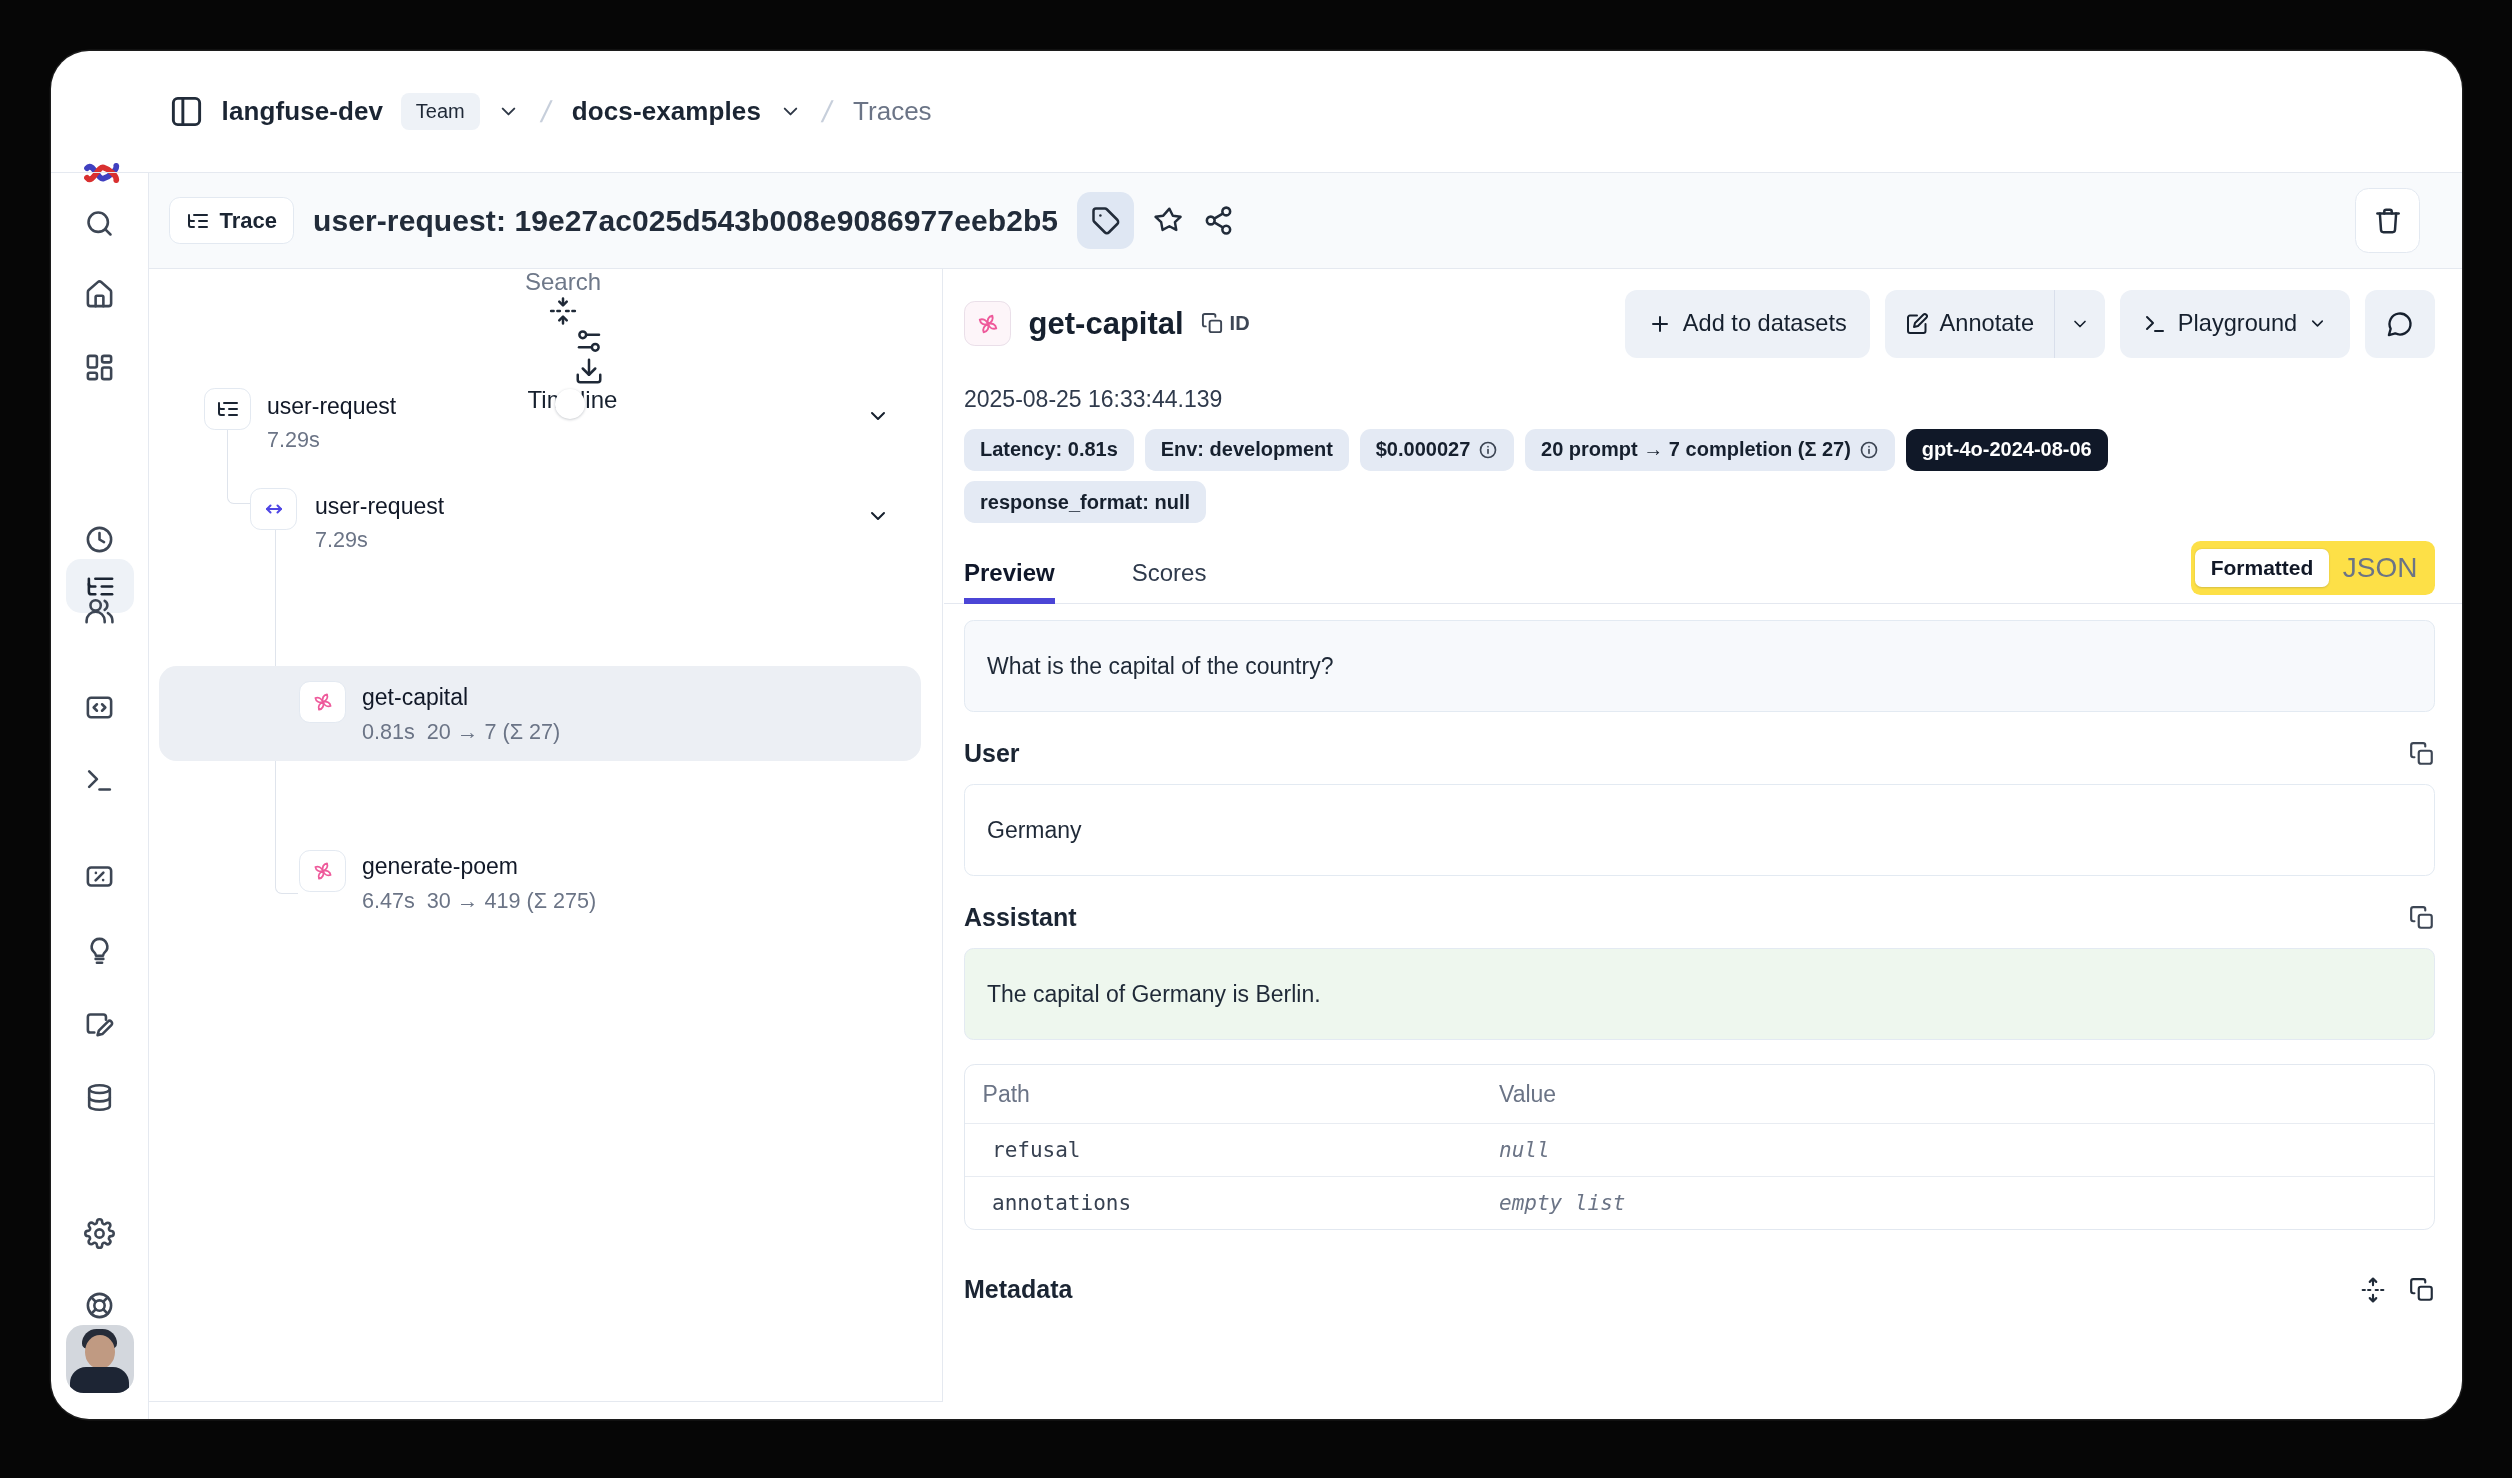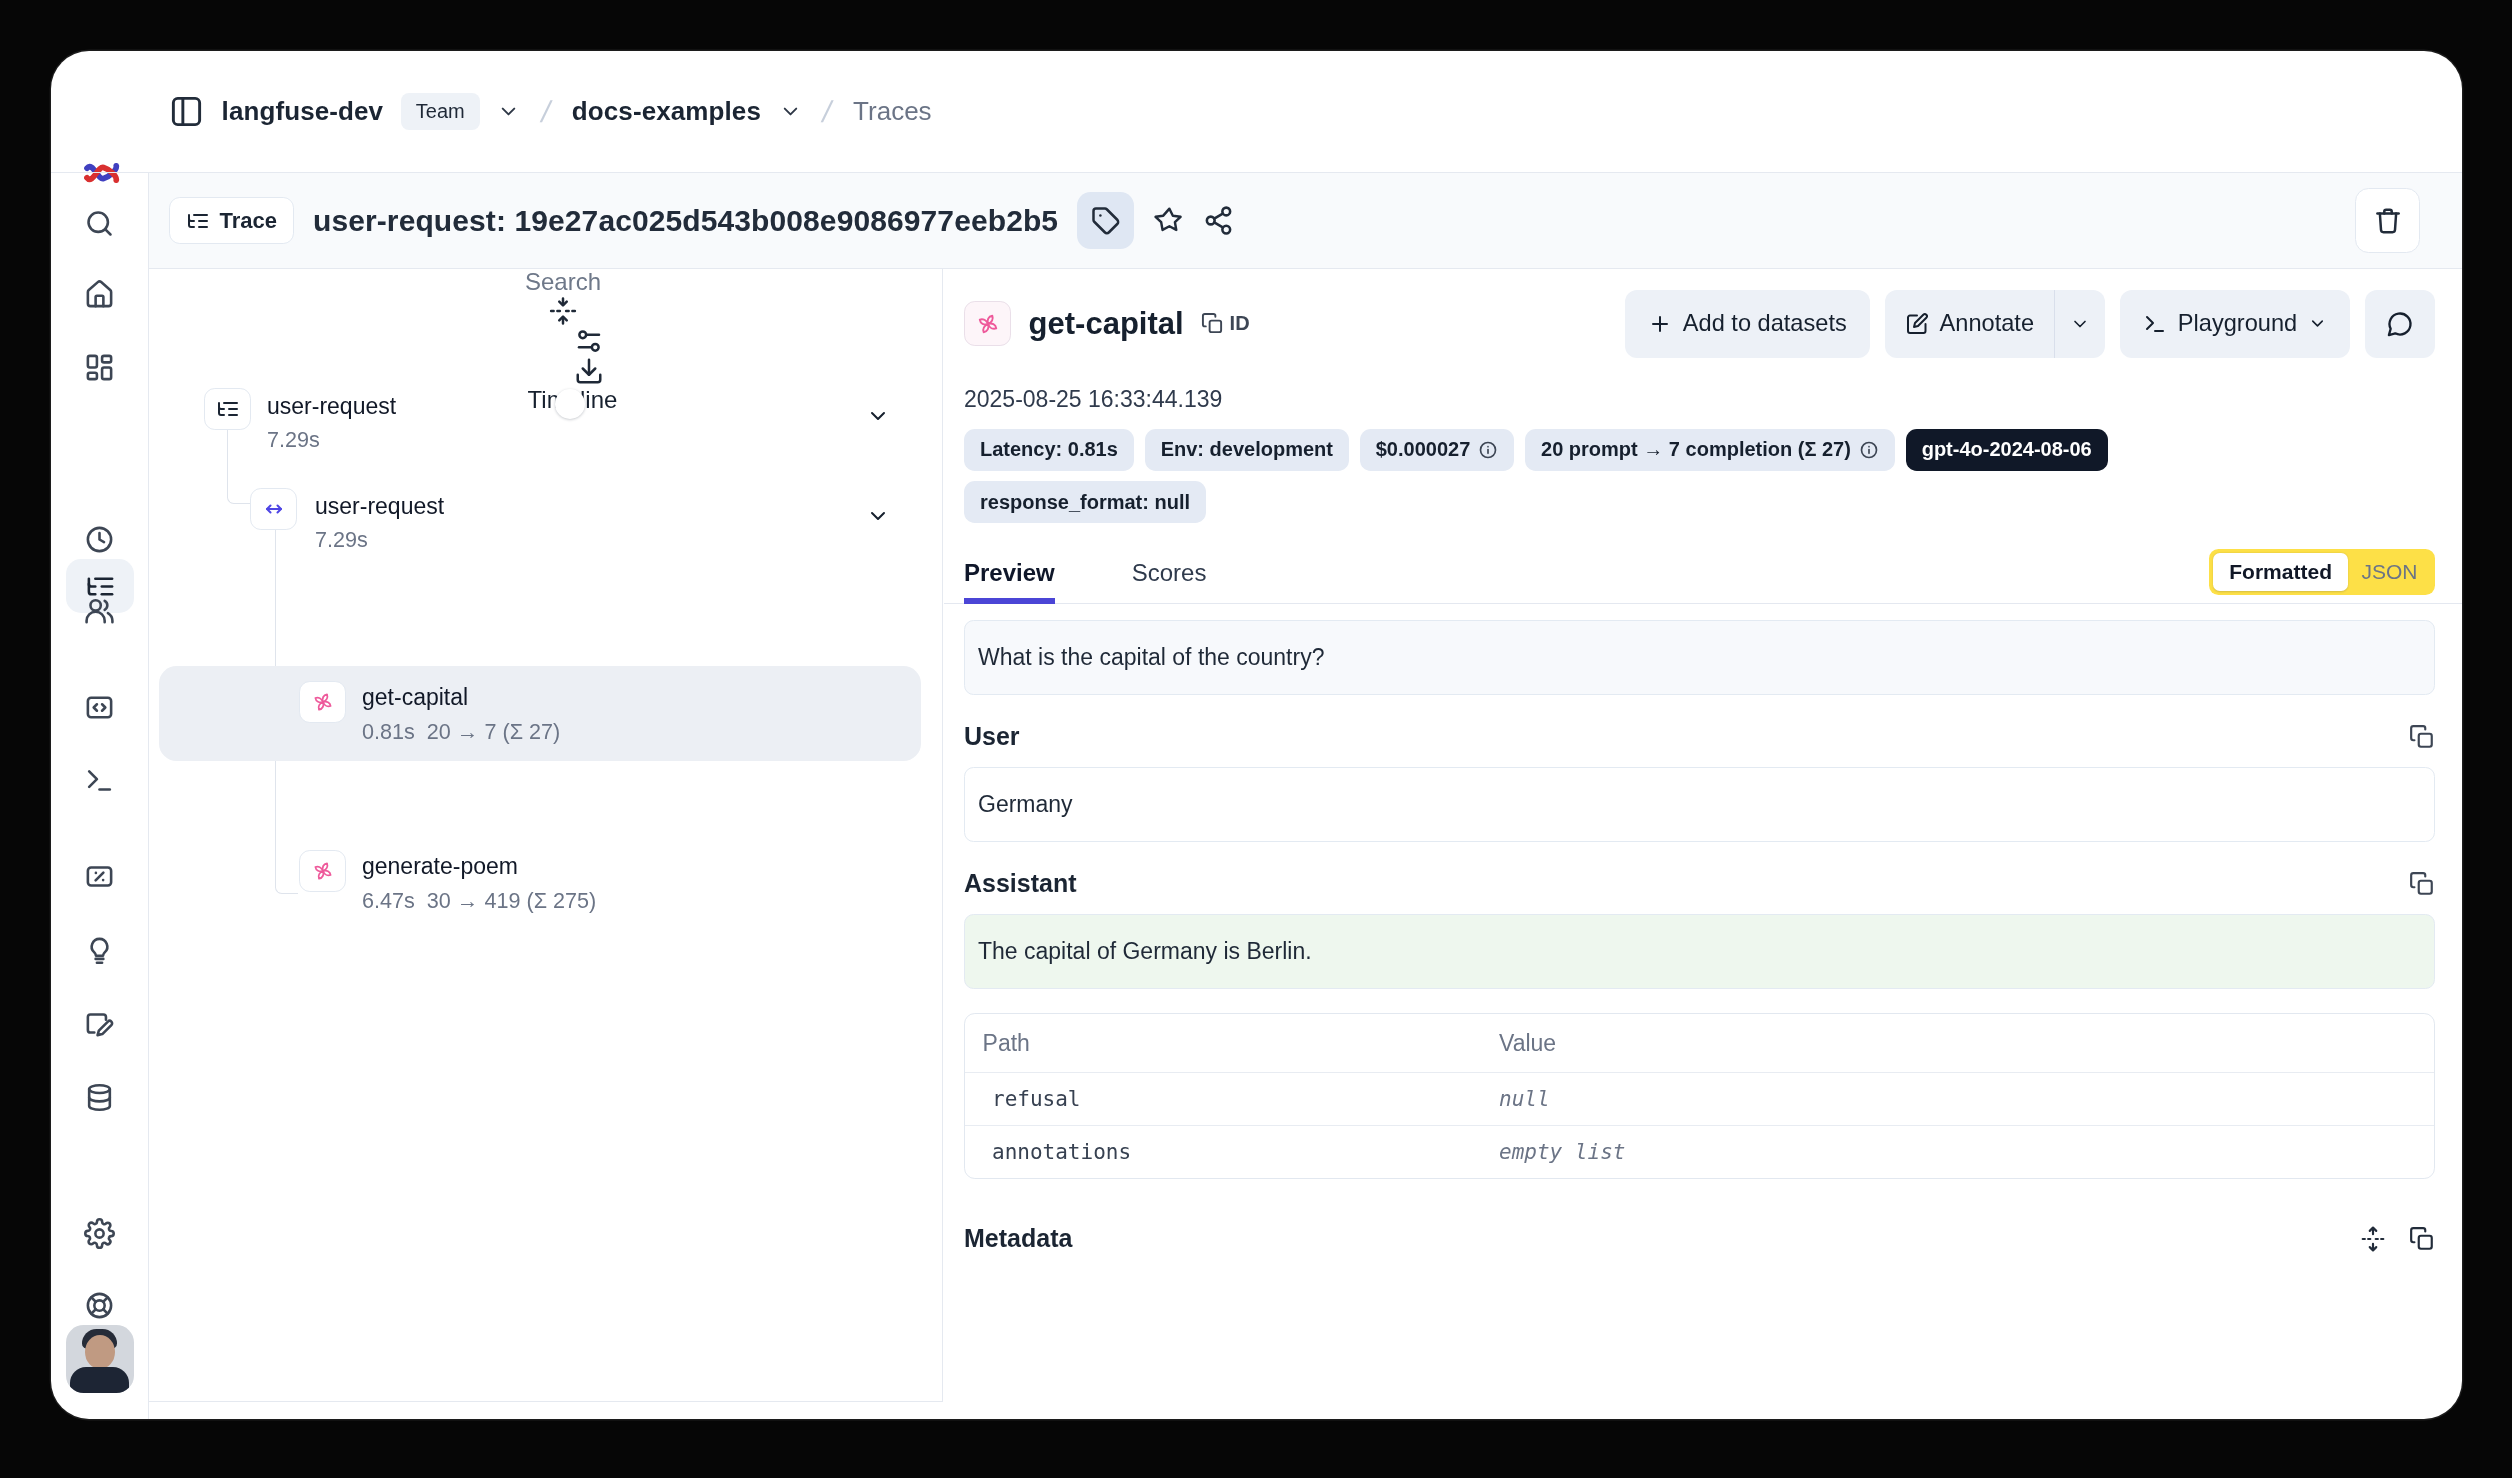--- a/index.html
+++ b/index.html
@@ -94,27 +94,27 @@
   .chip.dark{background:var(--dark); color:#fff;}
 
   .tabsrow{display:flex; align-items:flex-end; margin-top:24px; position:relative; height:57px;gap:39px;}
   .tabsrow .underline-track{position:absolute; left:-20px; right:-27px; bottom:0; height:1.4px; background:#e4e8f0;}
   .tab{font-size:24px; padding-bottom:17.6px; position:relative; margin-right:38px;}
   .tab.active{font-weight:700; color:#0f172a;}
   .tab.active::after{content:""; position:absolute; left:0; right:0; bottom:0; height:6.8px; background:var(--accent); z-index:2;}
   .tab.idle{font-weight:500; color:#2f3a4c;}
   .segmented{margin-left:auto; display:flex; align-items:center; background:#fde047; border-radius:9.5px; padding:4px; margin-bottom:9.5px;}
   .seg-on{background:#fff; border-radius:6.8px; padding:6.8px 16px; font-size:21px; font-weight:600; color:#111827; box-shadow:0 0.7px 2px rgba(25,35,55,.18);}
-  .seg-off{padding:6.8px 13.5px; font-size:21px; font-weight:500; color:#6b7486;}
+  .seg-off{padding:6.8px 13.5px; font-size:28px; font-weight:500; color:#6b7486;}
 
   .secthead{display:flex; align-items:center; margin-top:27px;}
   .sectname{font-size:25px; font-weight:600; color:#1b2533;}
   .secthead .cpy{margin-left:auto; color:#3d4654;}
   .cpy svg{width:26px;height:26px;}
-  .iobox{margin-top:16px; height:75px; border:1.4px solid #e3eaf2; border-radius:9.5px; display:flex; align-items:center; padding:0 13px; font-size:23px; color:#1f2937;}
+  .iobox{margin-top:16px; height:92px; border:1.4px solid #e3eaf2; border-radius:9.5px; display:flex; align-items:center; padding:0 22px; font-size:23px; color:#1f2937;}
   .iobox.muted{background:#f7f9fc;}
   .iobox.plain{background:#fff;}
   .iobox.success{background:var(--green);}
 
   .kvtable{margin-top:24px; border:1.4px solid var(--line2); border-radius:10.8px; overflow:hidden;}
   .kvrow{display:flex; align-items:center; height:53px; border-top:1.4px solid #e8ecf2;}
   .kvrow.head{border-top:none; height:58px;}
   .kv-k{width:534px; padding-left:17.6px;}
   .kvrow.head .kv-k,.kvrow.head .kv-v{font-size:23px; font-weight:500; color:#6b7486; font-family:"Liberation Sans",sans-serif;}
   .kvrow .kv-k{font-family:"DejaVu Sans Mono",monospace; font-size:21px; color:#374151; padding-left:27px;}

